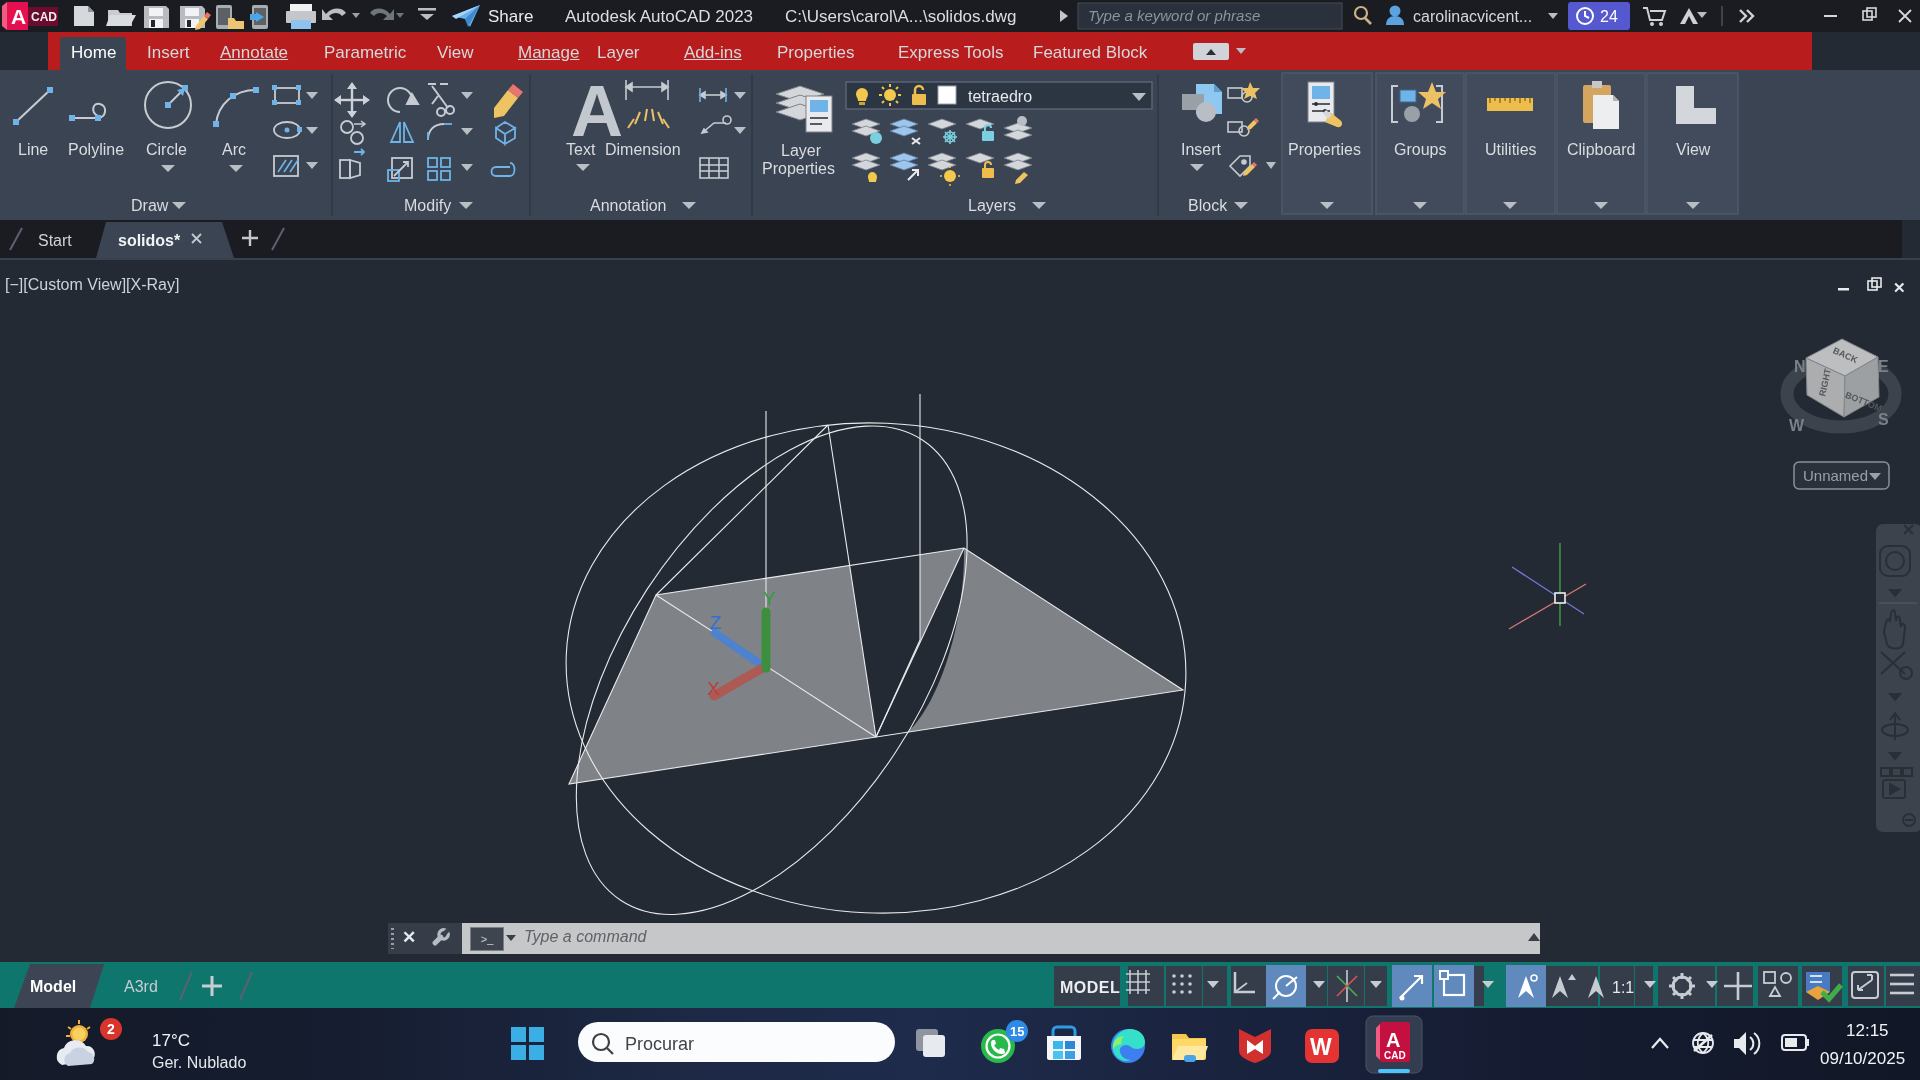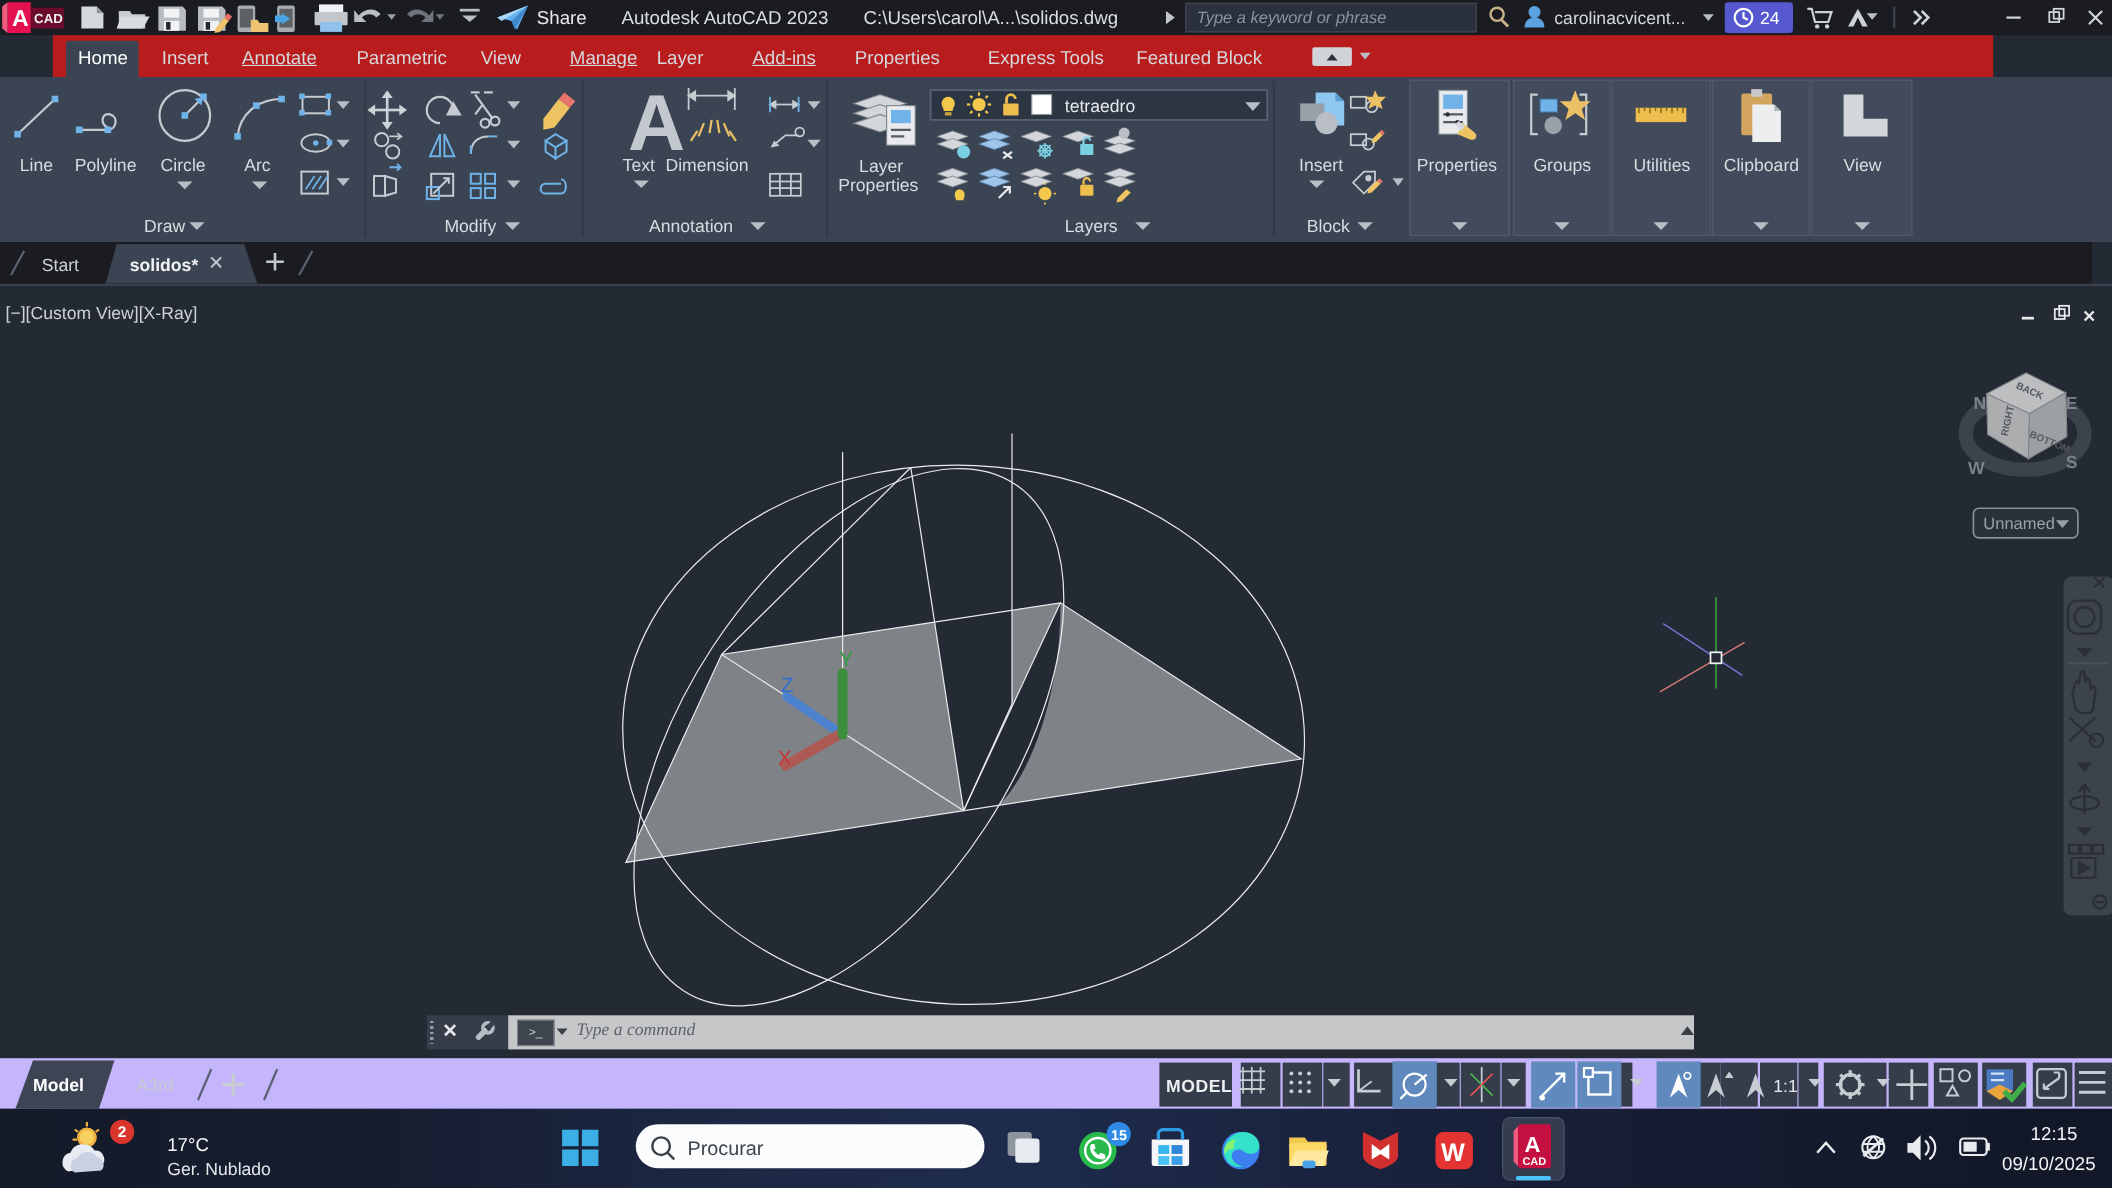--- a/index.html
+++ b/index.html
@@ -3,21 +3,21 @@
 <style>
 html,body{margin:0;padding:0;background:#000;}
 #root{position:relative;width:1920px;height:1080px;overflow:hidden;font-family:"Liberation Sans",sans-serif;background:#232a34;}
 .abs{position:absolute;}
 #titlebar{left:0;top:0;width:1920px;height:32px;background:#1a1c21;}
 #ribtabs{left:0;top:32px;width:1764px;height:38px;background:#b91c1c;margin-left:48px;}
 #ribbon{left:0;top:70px;width:1920px;height:150px;background:#3b4453;}
 #filetabs{left:0;top:220px;width:1902px;height:38px;background:#1a1c21;}
 #fsep{left:0;top:258px;width:1920px;height:2px;background:#39414e;}
 #canvas{left:0;top:262px;width:1920px;height:700px;}
-#statusbar{left:0;top:962px;width:1920px;height:46px;background:#c4b5fd;}
+#statusbar{left:0;top:962px;width:1920px;height:46px;background:#0f766e;}
 #taskbar{left:0;top:1008px;width:1920px;height:72px;background:linear-gradient(90deg,#141a28 0%,#161d30 18%,#1c2844 35%,#1e2b4b 48%,#1a2440 62%,#161d33 78%,#111726 100%);}
 .tabtxt{position:absolute;top:2px;height:38px;line-height:38px;color:#d5d8dc;font-size:17px;}
 </style></head>
 <body>
 <div id="root">
   <div id="titlebar" class="abs">
     <svg width="1920" height="32">
 
       <polygon points="2,6 7,2 7,30 2,26" fill="#f05c7f"></polygon>
       <rect x="7" y="2" width="21" height="28" fill="#e51050"></rect>
@@ -554,21 +554,21 @@
     <svg class="abs" style="left:38px;top:3px;" width="26" height="26">
 <g transform="rotate(45 13 13)">
           <rect x="10.5" y="8" width="5" height="13" rx="2" fill="#b6bcc4"></rect>
           <circle cx="13" cy="6.5" r="4.6" fill="none" stroke="#b6bcc4" stroke-width="3.4"></circle>
           <rect x="10.8" y="0" width="4.4" height="5.5" fill="#3a404c"></rect>
         </g>
       </svg>
     <div class="abs" style="left:74px;top:0;width:1078px;height:31px;background:#c6c7c9;"></div>
     <div class="abs" style="left:82px;top:4px;width:32px;height:22px;background:#3f454f;border:1px solid #7a8088;color:#d5d8dc;font-size:11px;line-height:22px;text-align:center;">&gt;_</div>
     <div class="abs" style="left:118px;top:12px;width:0;height:0;border-left:5px solid transparent;border-right:5px solid transparent;border-top:6px solid #3a3f47;"></div>
-    <div class="abs" style="left:136px;top:5px;color:#5f6368;font-size:16px;font-style:italic;font-family:Liberation Serif, serif;text-align:right;">Type a command</div>
+    <div class="abs" style="left:136px;top:5px;color:#5f6368;font-size:16px;font-style:italic;font-family:Liberation Sans, sans-serif;text-align:right;">Type a command</div>
     <div class="abs" style="left:1140px;top:10px;width:0;height:0;border-left:6px solid transparent;border-right:6px solid transparent;border-bottom:8px solid #3a3f47;"></div>
   </div>
   <div id="statusbar" class="abs">
     <svg width="1920" height="48">
       <polygon points="30,2 104,2 90,46 14,46" fill="#3d4554"></polygon>
       <text x="30" y="30" font-size="16" font-weight="bold" fill="#fff">Model</text>
       <text x="124" y="30" font-size="16" fill="#c7ccd2">A3rd</text>
       <line x1="180" y1="38" x2="192" y2="10" stroke="#5a6170" stroke-width="2"></line>
       <path d="M212,14 v20 m-10,-10 h20" stroke="#c7ccd2" stroke-width="3"></path>
       <line x1="240" y1="38" x2="252" y2="10" stroke="#5a6170" stroke-width="2"></line>

